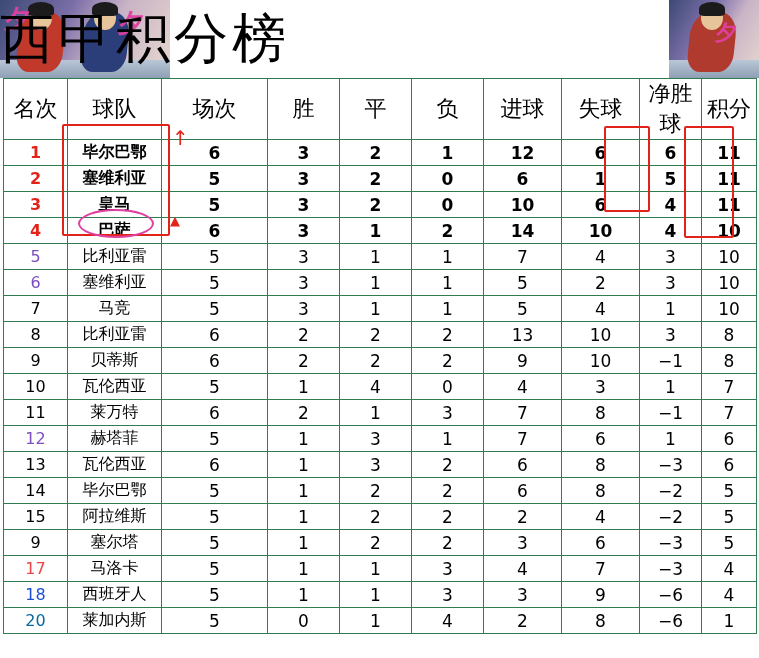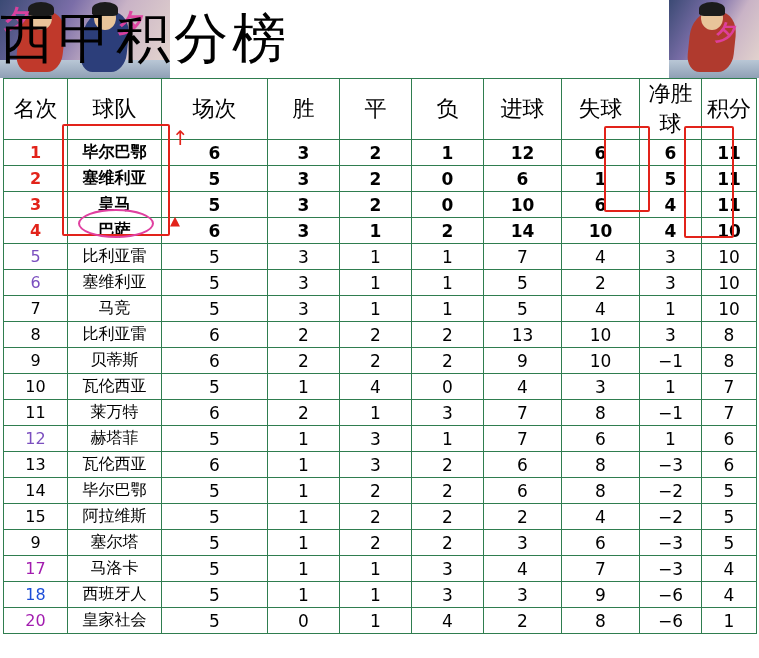--- a/index.html
+++ b/index.html
@@ -377,21 +377,21 @@
           <td>5</td>
           <td>1</td>
           <td>2</td>
           <td>2</td>
           <td>3</td>
           <td>6</td>
           <td>−3</td>
           <td>5</td>
         </tr>
         <tr>
-          <td class="rank" style="color: #a21caf; text-align: center;">17</td>
+          <td class="rank" style="color: #ef4444; text-align: center;">17</td>
           <td class="team">马洛卡</td>
           <td>5</td>
           <td>1</td>
           <td>1</td>
           <td>3</td>
           <td>4</td>
           <td>7</td>
           <td>−3</td>
           <td>4</td>
         </tr>
@@ -401,22 +401,22 @@
           <td>5</td>
           <td>1</td>
           <td>1</td>
           <td>3</td>
           <td>3</td>
           <td>9</td>
           <td>−6</td>
           <td>4</td>
         </tr>
         <tr>
-          <td class="rank" style="color: #a21caf;">20</td>
-          <td class="team">皇家社会</td>
+          <td class="rank" style="color: #0369a1;">20</td>
+          <td class="team">莱加内斯</td>
           <td>5</td>
           <td>0</td>
           <td>1</td>
           <td>4</td>
           <td>2</td>
           <td>8</td>
           <td>−6</td>
           <td>1</td>
         </tr>
       </tbody>

